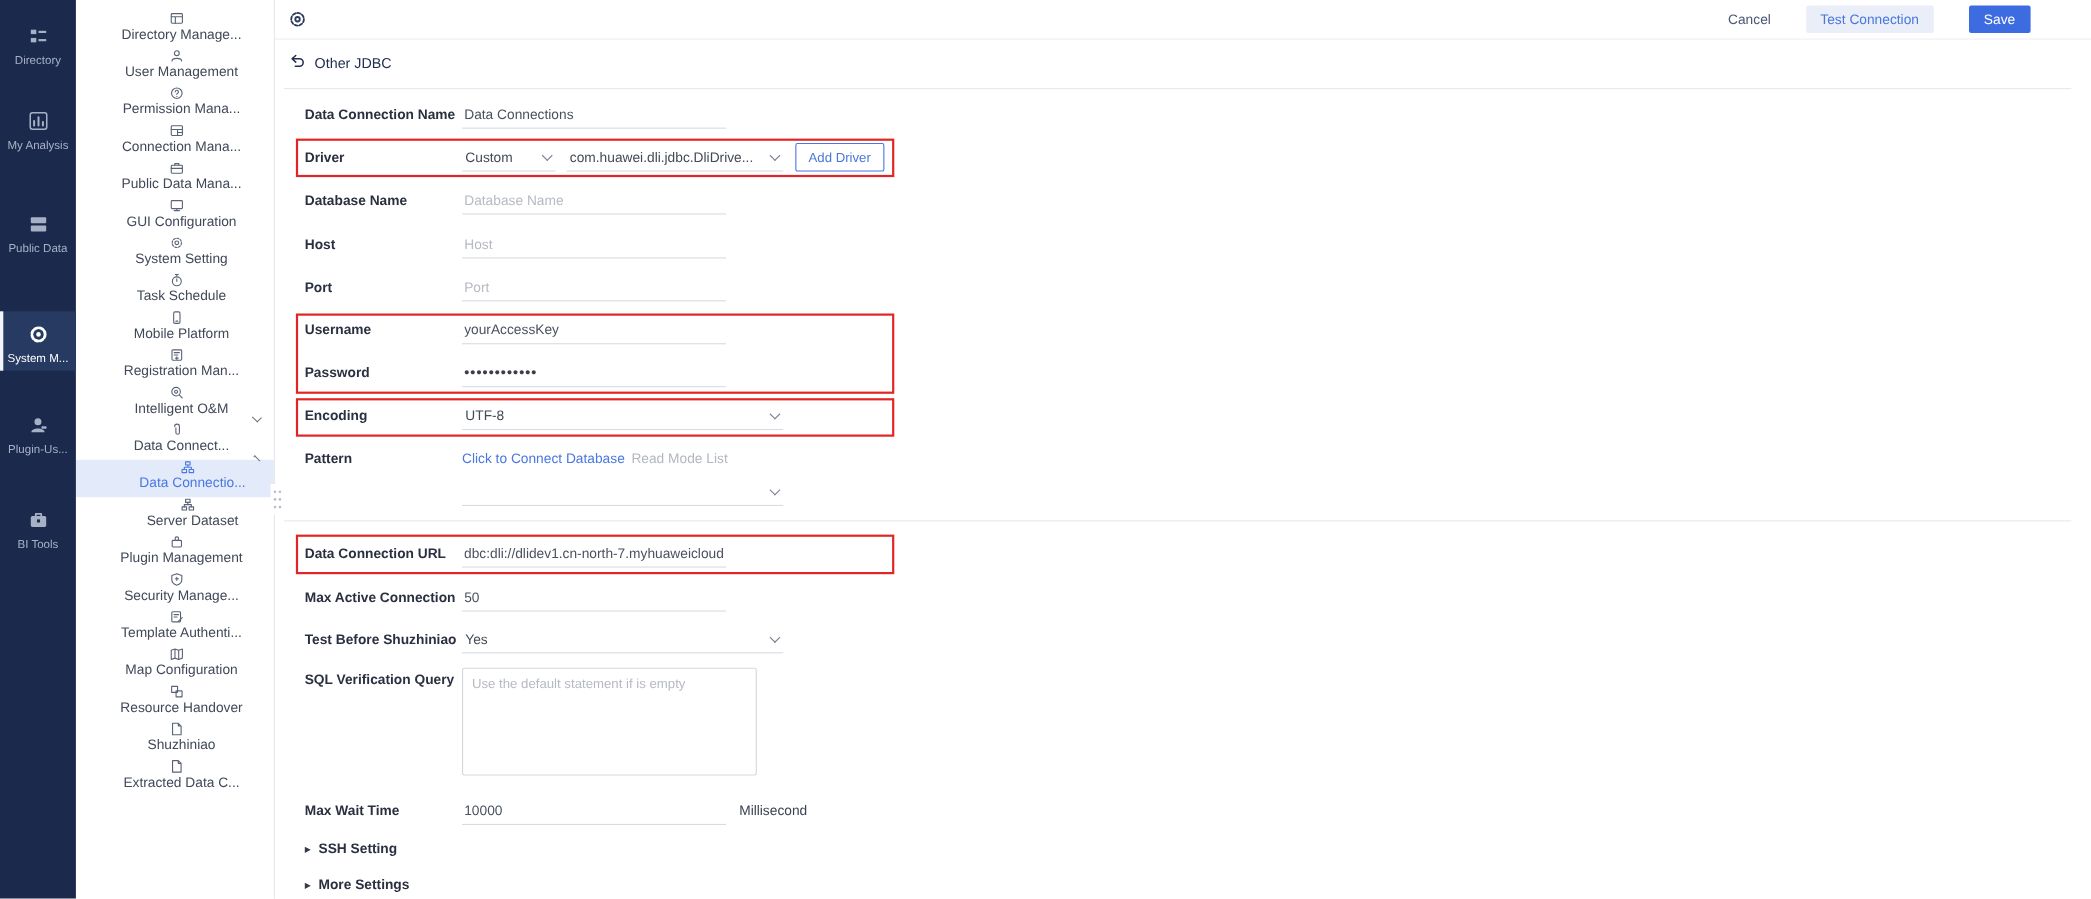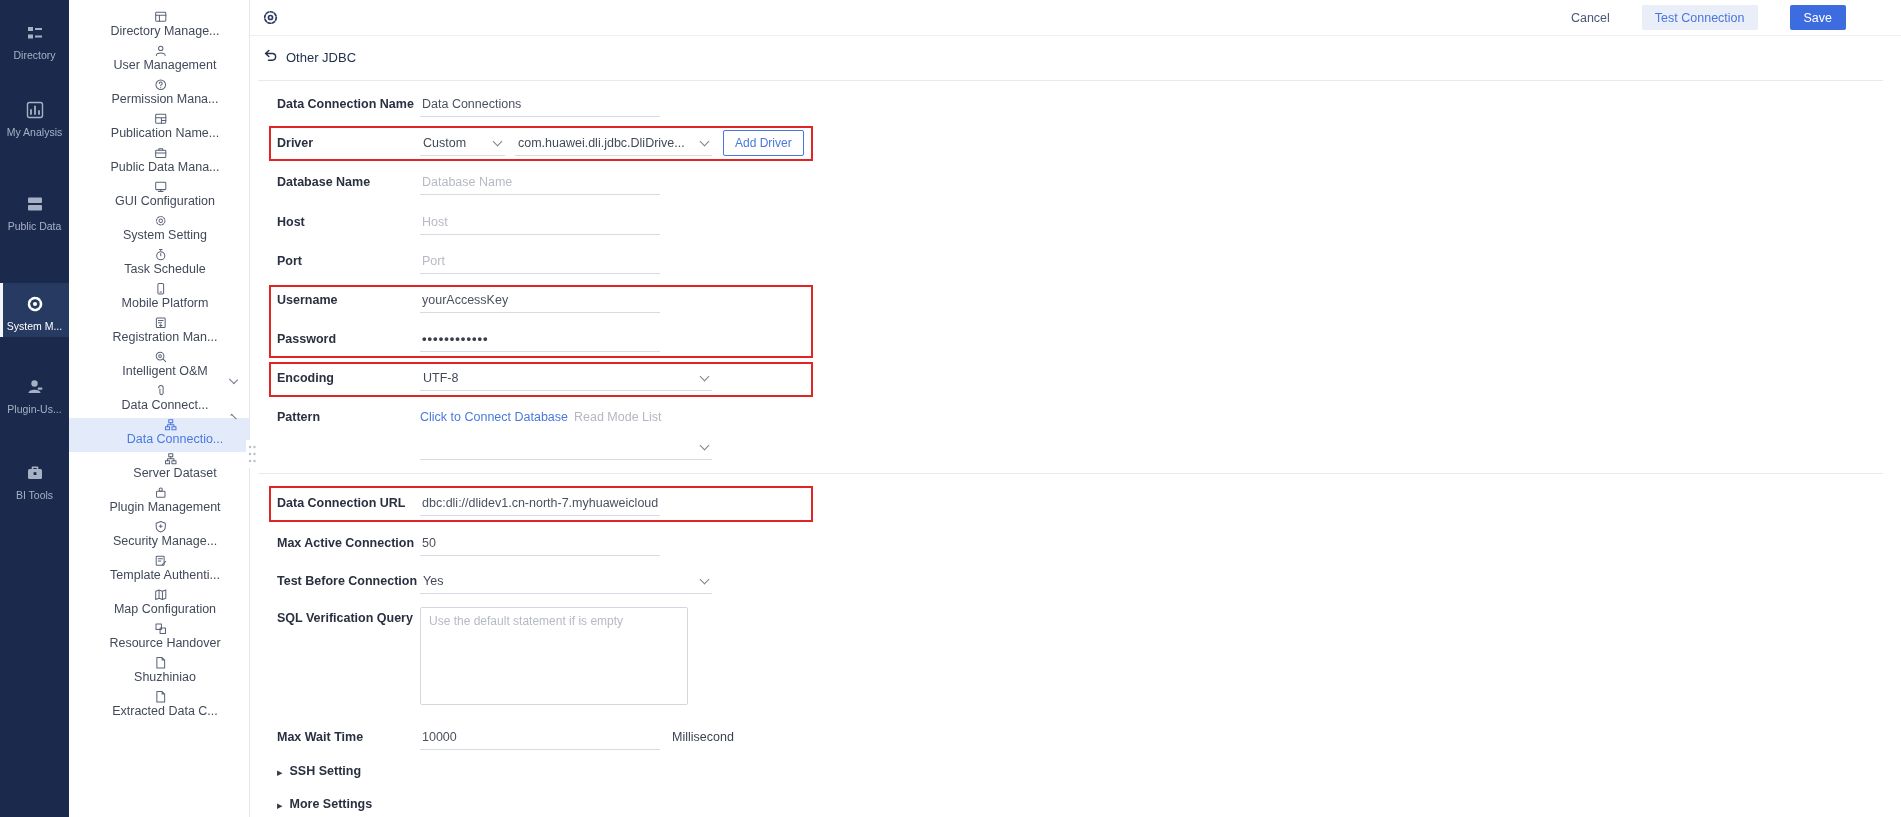--- a/index.html
+++ b/index.html
@@ -184,21 +184,21 @@
         </span>
       <span>Permission Mana...</span>
     </div>
     <div class="side-item">
       <span class="si">
           <svg viewBox="0 0 16 16" fill="none" stroke="currentColor" stroke-width="1.2" stroke-linecap="round" stroke-linejoin="round">
             <rect x="2" y="2.8" width="12" height="10.4" rx="1"></rect>
             <path d="M2 6.8 H14 M8.8 6.8 V13.2 M8.8 10 H14"></path>
           </svg>
         </span>
-      <span>Publication Name...</span>
+      <span>Connection Mana...</span>
     </div>
     <div class="side-item">
       <span class="si">
           <svg viewBox="0 0 16 16" fill="none" stroke="currentColor" stroke-width="1.2" stroke-linecap="round" stroke-linejoin="round">
             <rect x="2" y="5" width="12" height="8.6" rx="1"></rect>
             <path d="M5.8 5 V3.2 H10.2 V5 M2 8.4 H14"></path>
           </svg>
         </span>
       <span>Public Data Mana...</span>
     </div>
@@ -460,21 +460,21 @@
         <span class="lbl">Data Connection URL</span>
         <input class="inp" type="text" value="dbc:dli://dlidev1.cn-north-7.myhuaweicloud.com..." style="">
       </div>
 
       <div class="row" style="top:493px">
         <span class="lbl">Max Active Connection</span>
         <input class="inp" type="text" value="50" style="">
       </div>
 
       <div class="row" style="top:531px">
-        <span class="lbl">Test Before Connection</span>
+        <span class="lbl">Test Before Shuzhiniao</span>
         <div class="sel">
           <span>Yes</span>
           <span class="schev"></span>
         </div>
       </div>
 
       <div class="row" style="top:570px;height:98px;align-items:flex-start">
         <span class="lbl" style="padding-top:4px">SQL Verification Query</span>
         <textarea class="ta" placeholder="Use the default statement if is empty" style=""></textarea>
       </div>

